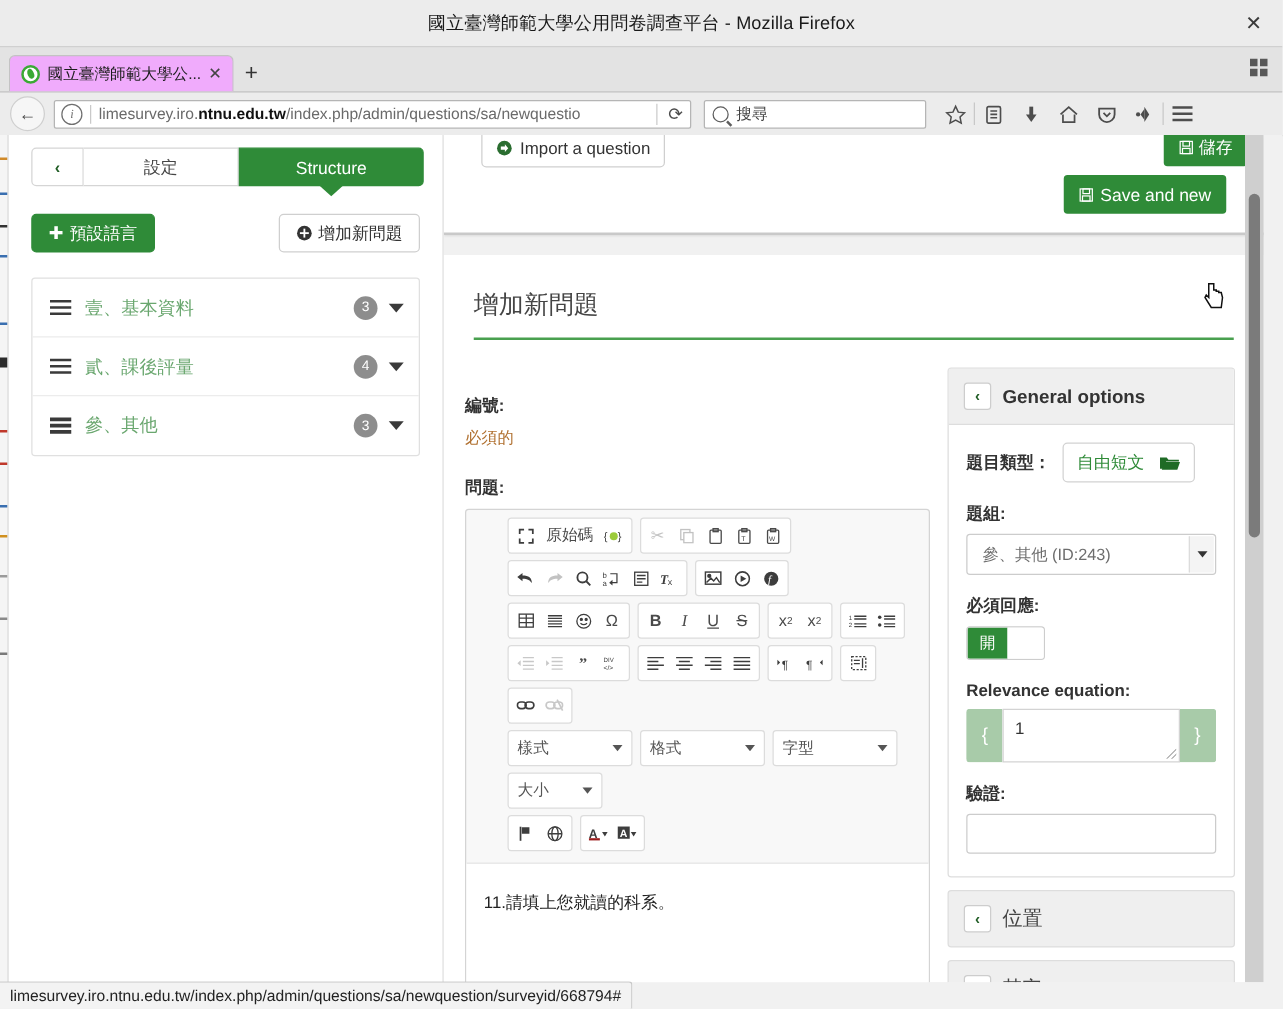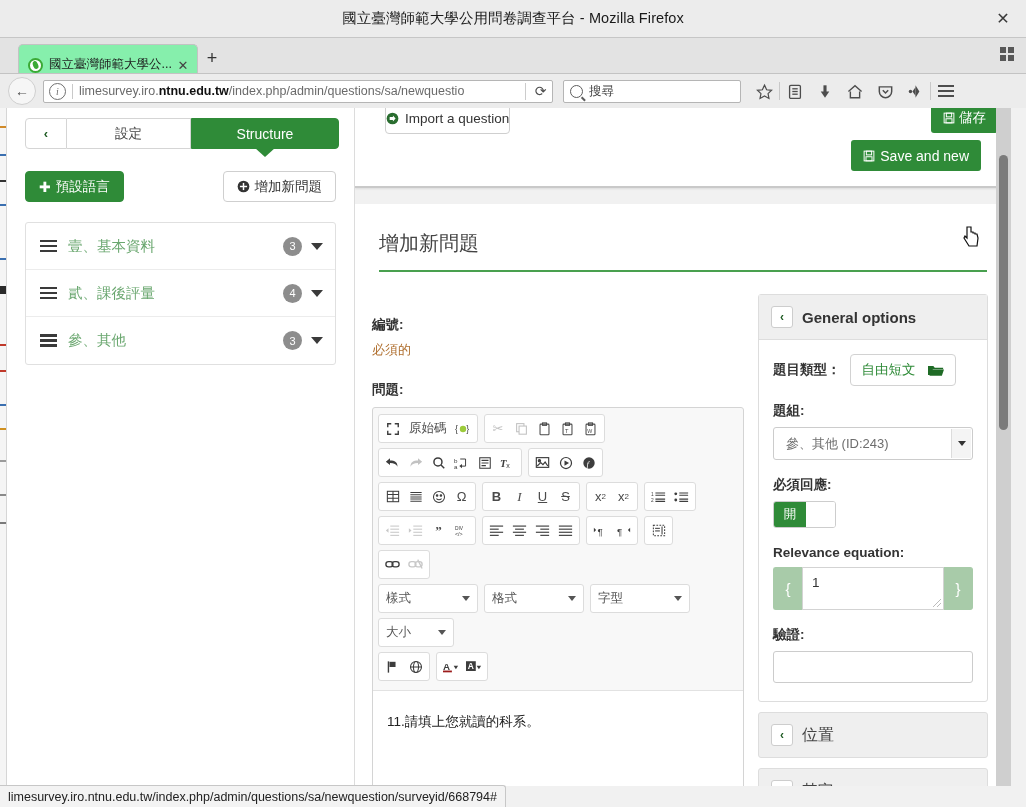--- a/index.html
+++ b/index.html
@@ -21,23 +21,23 @@
   .ff-close{
     position:absolute;right:12px;top:50%;transform:translateY(-50%);
     width:22px;height:22px;display:flex;align-items:center;justify-content:center;
     font-size:16px;color:#3a3a3a;cursor:default;
   }
   .ff-tabstrip{
     height:35px;background:#e3e3e3;display:flex;align-items:flex-end;
     position:relative;border-bottom:1px solid #c3c3c3;
   }
   .ff-tab{
-    margin-left:18px;height:29px;min-width:180px;max-width:200px;
-    background:#86efac;border:1px solid #c3c3c3;border-bottom:none;
-    border-radius:5px 5px 0 0;display:flex;align-items:flex-end;padding:0 6px 0 9px;
+    margin-left:7px;height:29px;min-width:180px;max-width:200px;
+    background:#f0abfc;border:1px solid #c3c3c3;border-bottom:none;
+    border-radius:5px 5px 0 0;display:flex;align-items:center;padding:0 6px 0 9px;
     box-sizing:border-box;
   }
   .favicon{
     width:15px;height:15px;border-radius:50%;
     background:#fff;border:2px solid #3ba935;box-sizing:border-box;
     position:relative;flex:none;margin-right:6px;
   }
   .favicon:after{
     content:"";position:absolute;left:3px;top:1px;width:5px;height:8px;
     background:#3ba935;border-radius:60% 40% 50% 50%;transform:rotate(-25deg);
@@ -169,21 +169,21 @@
   
   .main{
     position:absolute;left:355px;top:0;width:656px;height:678px;background:#f1f1f1;overflow:hidden;
   }
   .top-card{
     position:relative;background:#fff;border-bottom:2px solid #c9c9c9;height:78px;
     box-shadow:0 1px 2px rgba(0,0,0,.09);
   }
   .import-btn{
     position:absolute;left:30px;top:-6px;height:30px;display:inline-flex;align-items:center;gap:6px;
-    background:#fff;border:1px solid #cfcfcf;border-radius:4px;padding:0 0;font-size:13.5px;color:#333;
+    background:#fff;border:1px solid #cfcfcf;border-radius:4px;padding:0 11px;font-size:13.5px;color:#333;
   }
   .save-btn{
     position:absolute;right:13px;top:-6px;height:31px;display:inline-flex;align-items:center;gap:4px;
     background:#2f8b38;color:#fff;border-radius:3px;padding:0 12px;font-size:13.5px;
   }
   .savenew-btn{
     position:absolute;right:30px;top:32px;height:31px;display:inline-flex;align-items:center;gap:5px;
     background:#2f8b38;color:#fff;border-radius:3px;padding:0 12px;font-size:14px;white-space:nowrap;
   }
   .cursor-hand{
@@ -211,21 +211,21 @@
     width:100%;height:33px;border:1px solid #ccc;border-radius:3px;background:#fff;
     box-sizing:border-box;padding:0 11px;font-size:14px;color:#333;line-height:33px;
   }
   .help-required{font-size:13px;color:#b07030;margin-top:5px;}
 
   
   .editor{
     margin-top:8px;border:1px solid #d4d4d4;border-radius:3px;background:#f8f8f8;overflow:hidden;
   }
   .tb-rows{padding:6px 5px 4px 5px;}
-  .tb-row{display:flex;flex-wrap:wrap;gap:6px;margin-bottom:5px;}
+  .tb-row{display:flex;flex-wrap:wrap;gap:6px;margin-bottom:5px;margin-left:28px;}
   .tb-grp{
     display:flex;align-items:center;background:#fff;border:1px solid #dcdcdc;border-radius:3px;
     height:27px;padding:0 2px;
   }
   .tb-btn{
     min-width:23px;height:23px;display:flex;align-items:center;justify-content:center;
     font-size:13px;color:#4a4a4a;padding:0 3px;box-sizing:border-box;
   }
   .tb-btn.dim{color:#c2c2c2;}
   .tb-btn.cjk{font-size:12.5px;padding:0 5px;}

